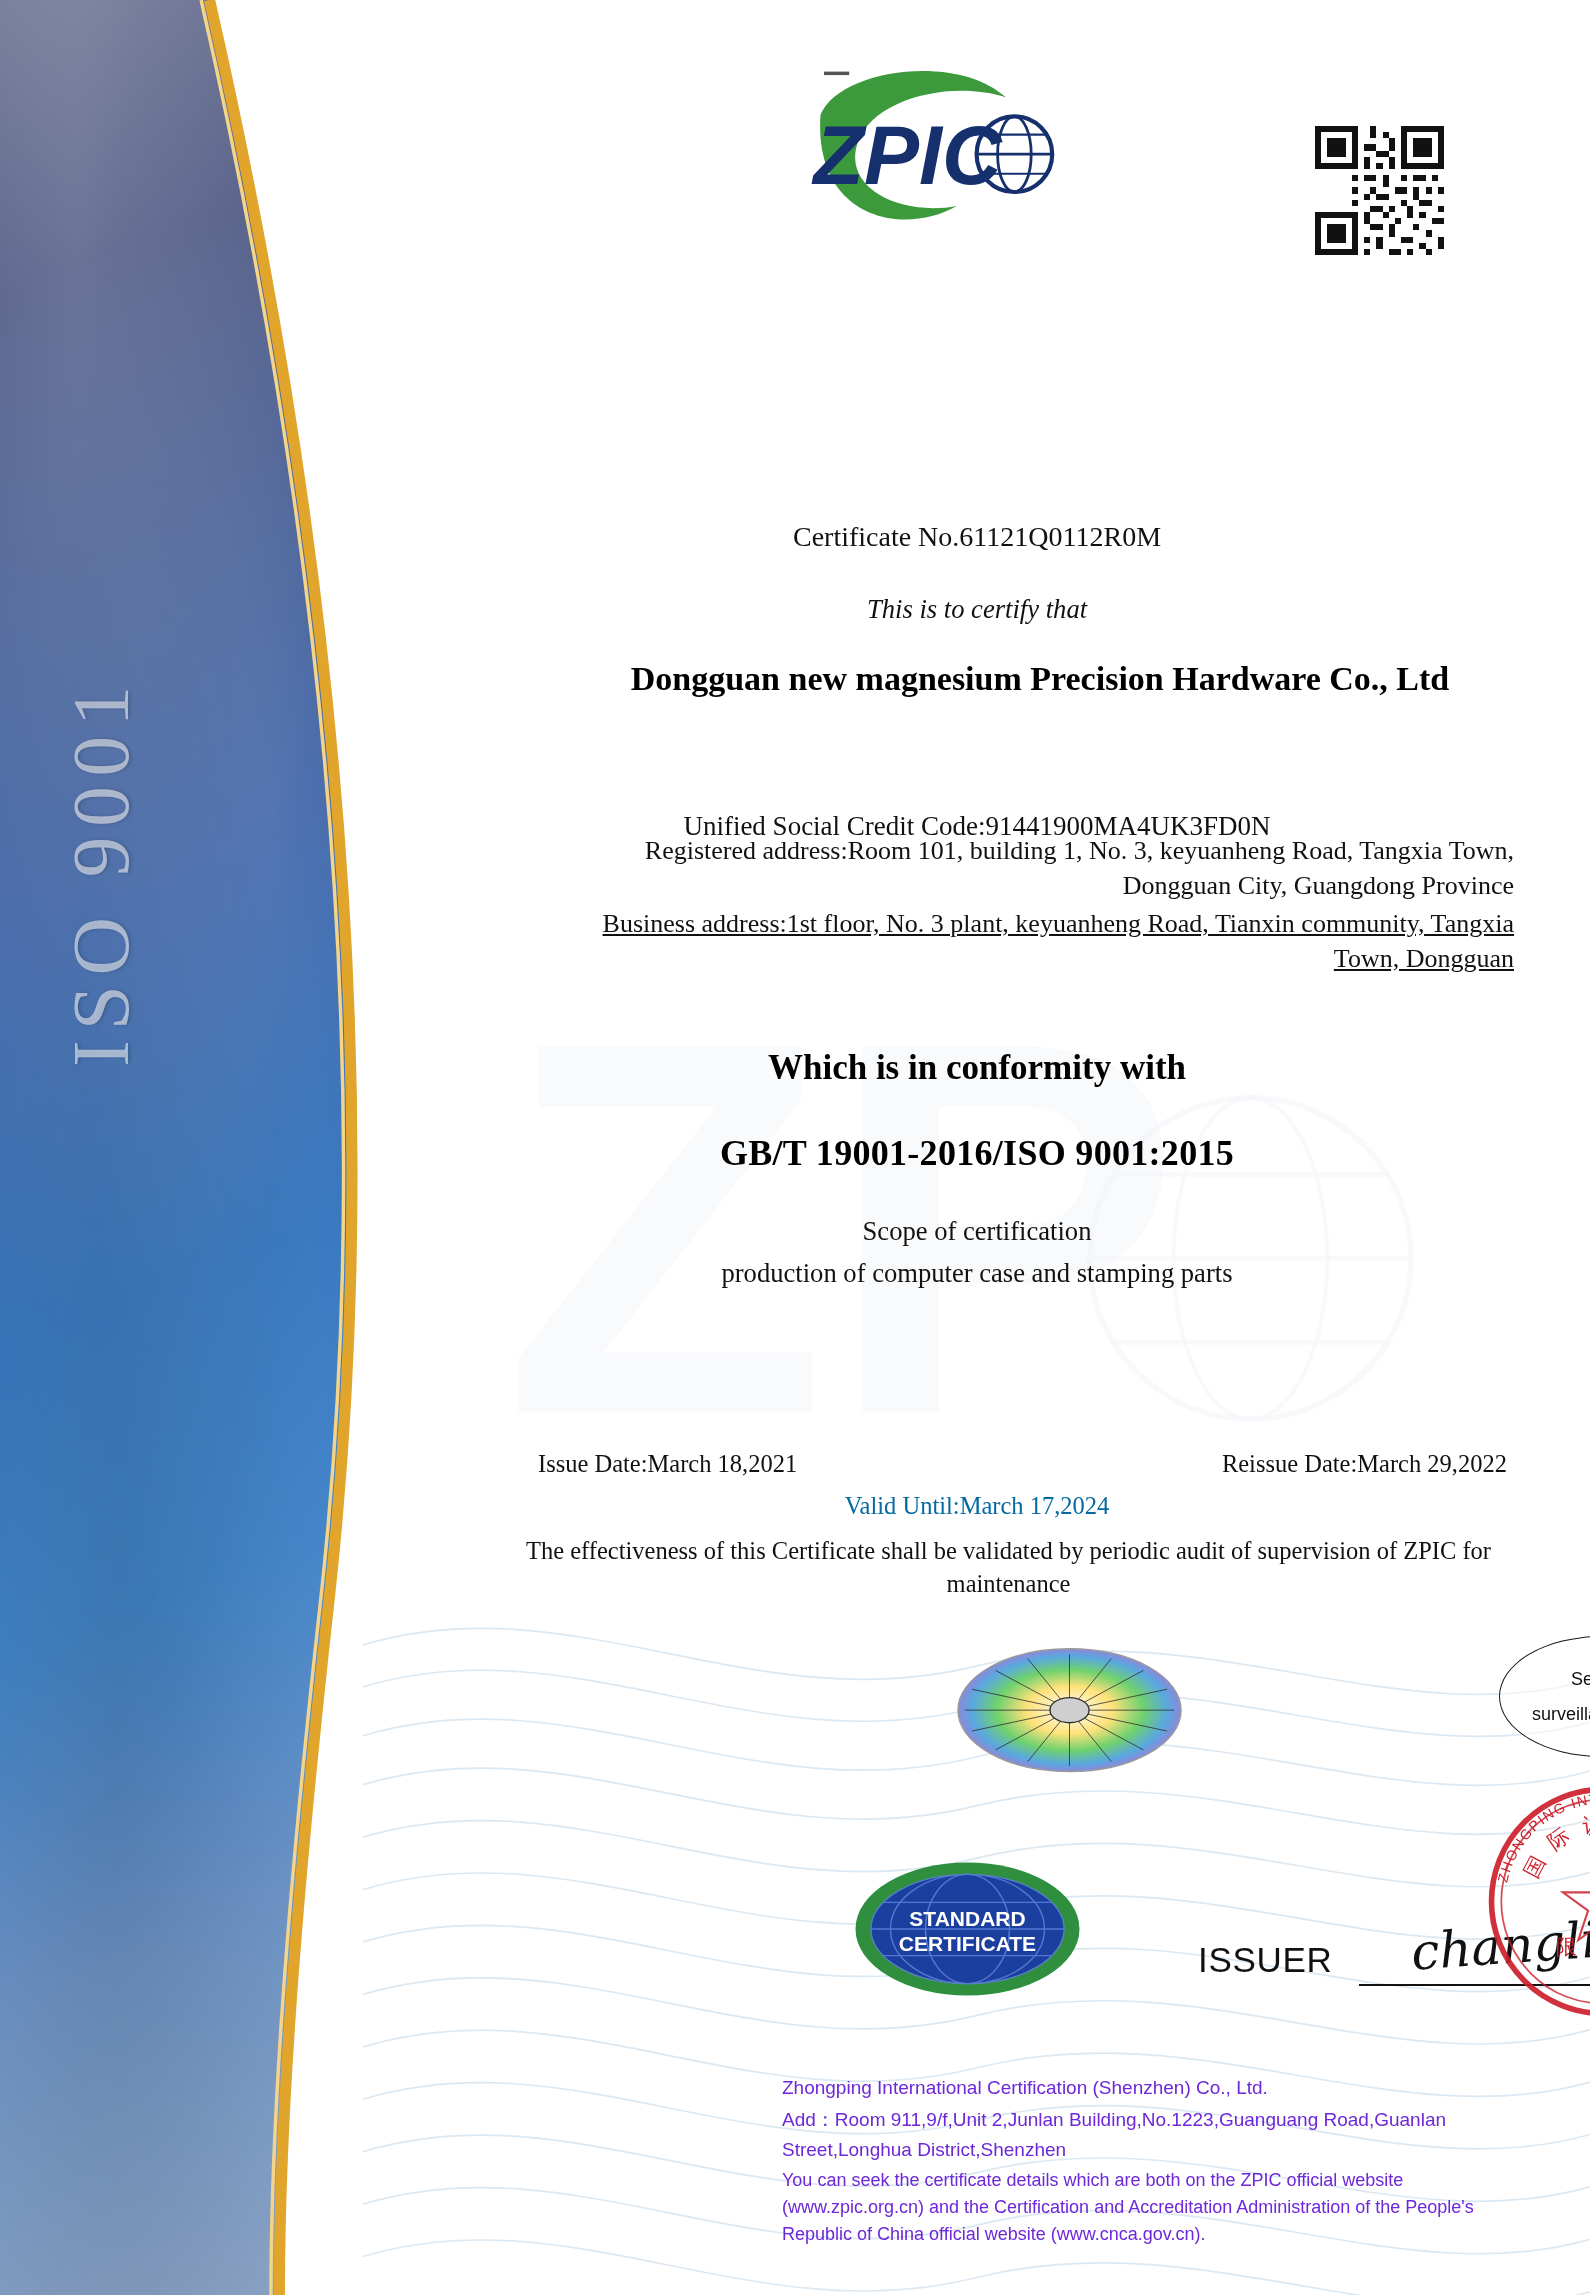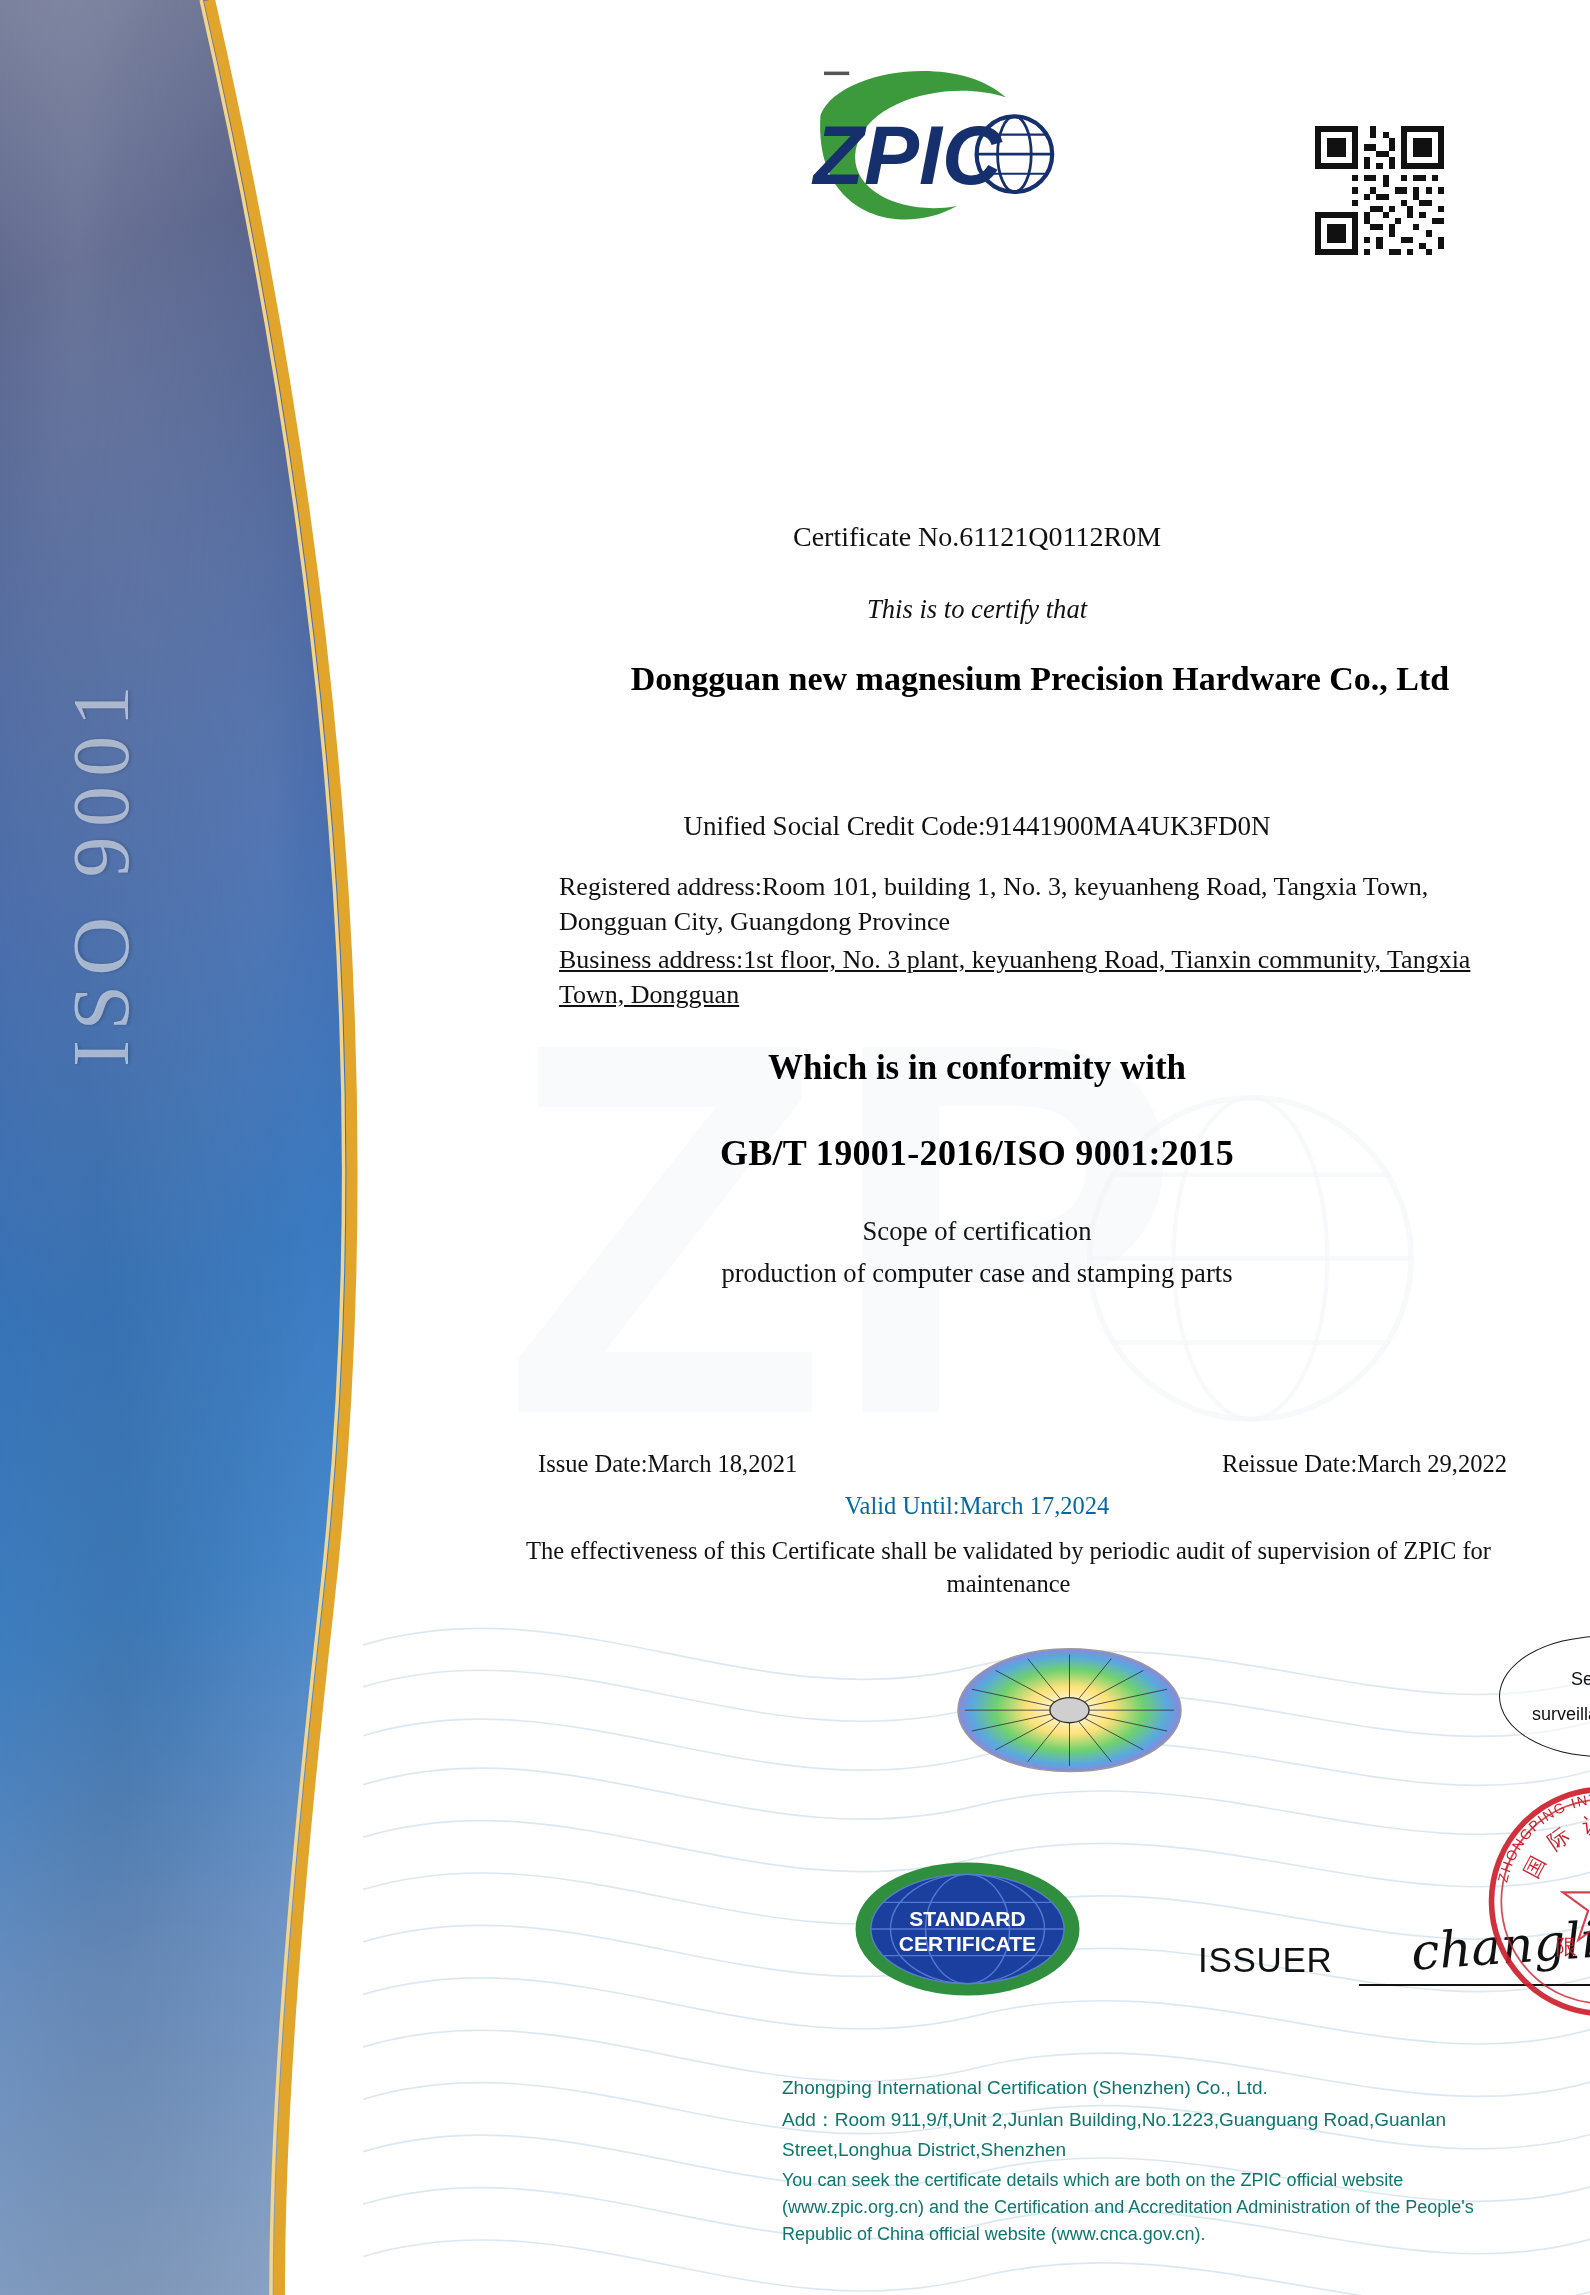--- a/index.html
+++ b/index.html
@@ -164,22 +164,22 @@
     left: 0; right: 0;
     top: 811px;
     text-align: center;
     font-size: 27px;
     color: #111;
   }
   .addr-block {
     position: absolute;
     left: 196px;
     right: 77px;
-    top: 870px;
-    text-align: left;
+    top: 834px;
+    text-align: right;
     font-size: 26px;
     line-height: 1.33;
     color: #111;
   }
   .addr-block .addr2 { margin-top: 4.2px; text-decoration: underline; }
 
   .conformity {
     position: absolute;
     left: 0; right: 0;
     top: 1048px;
@@ -314,21 +314,21 @@
 
   
   .footer {
     position: absolute;
     left: 419px;
     right: 70px;
     top: 2073px;
     font-family: "Liberation Sans", sans-serif;
     font-size: 19px;
     line-height: 1.55;
-    color: #0f766e;
+    color: #6d28d9;
   }
   .footer .fline { margin-bottom: 2.8px; }
   .footer .small { font-size: 18px; line-height: 1.5; }
 </style>
 </head>
 <body>
 
 <div class="certificate">
 
   <div class="left-band"></div>

